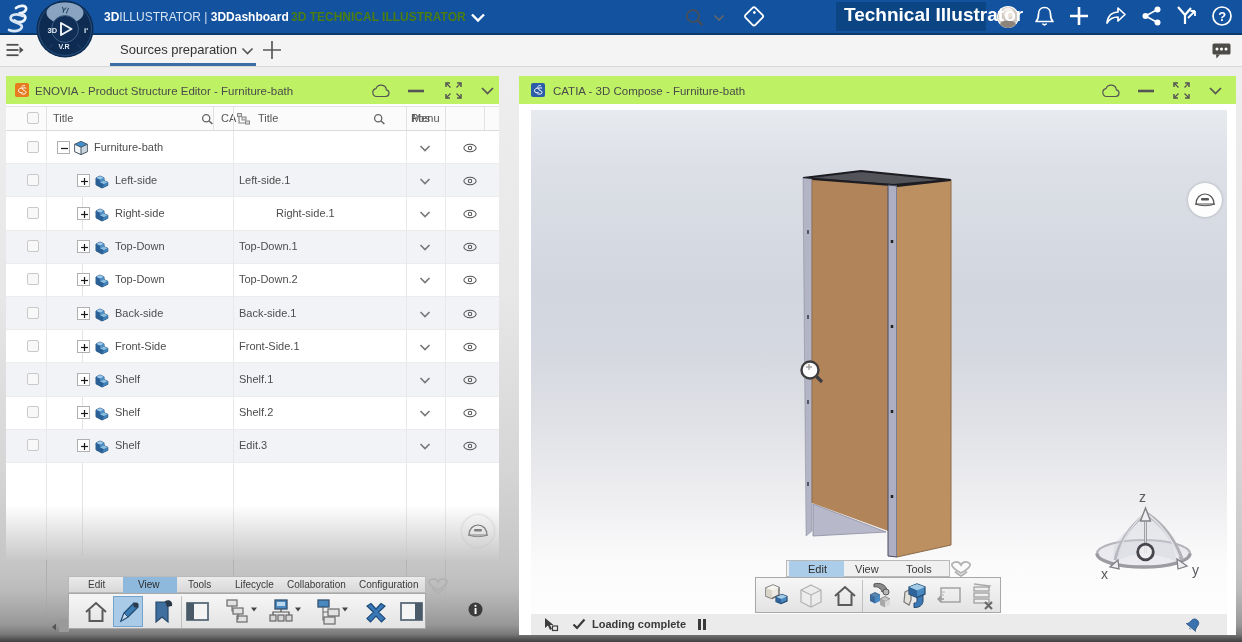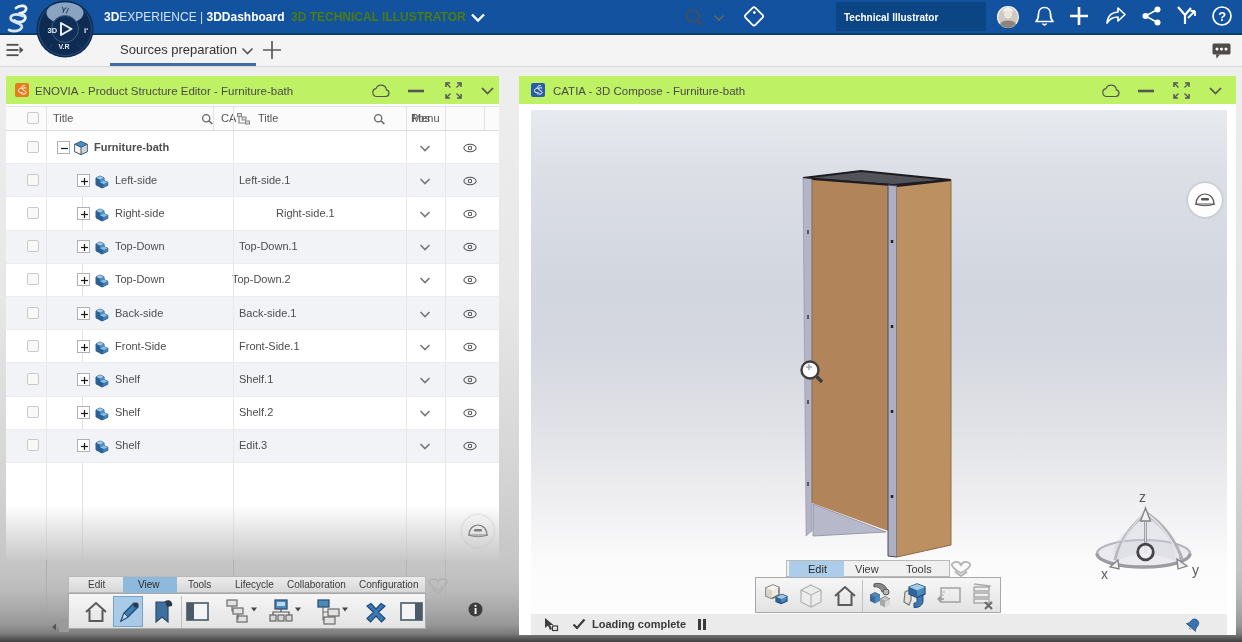--- a/index.html
+++ b/index.html
@@ -5,21 +5,21 @@
 * { margin:0; padding:0; box-sizing:border-box; }
 html,body { width:1242px; height:642px; overflow:hidden; font-family:"Liberation Sans", sans-serif; }
 #app { position:relative; width:1242px; height:642px; background:#ececec; }
 .abs { position:absolute; }
 
 
 #topbar { left:0; top:0; width:1242px; height:33px; background:#12529f; }
 #searchbox { left:517px; top:6px; width:216px; height:24px; background:#fff; border-radius:3px; }
 #searchbox .ph { position:absolute; left:10px; top:6px; color:#a0a6ac; font-size:11.5px; }
 #ti-high { left:836px; top:2px; width:150px; height:29px; background:#0c4584; }
-#ti-text { left:844px; top:12px; color:#fff; font-size:10px; font-weight:bold; }
+#ti-text { left:844px; top:4px; color:#fff; font-size:19px; font-weight:bold; }
 
 
 #tabbar { left:0; top:33px; width:1242px; height:34px; background:#f4f4f4; border-bottom:1px solid #d8d8d8; }
 #tabtitle { left:120px; top:42px; font-size:13px; color:#333; }
 #tabline { left:110px; top:63px; width:146px; height:3px; background:#3c6ea5; }
 
 
 #content { left:0; top:67px; width:1242px; height:575px;
   background:linear-gradient(to bottom,#eeeeee 0%,#e7e7e7 40%,#d5d5d5 70%,#cdcdcd 79%,#c4c4c4 87.5%,#bbbbbb 91%,#a8a8a8 94.4%,#979797 97%,#7a7a7a 98.6%,#3f3f3f 100%); }
 
@@ -68,21 +68,21 @@
     <circle cx="29" cy="29" r="26.5" fill="none" stroke="#27507f" stroke-width="1"></circle>
     <ellipse cx="29" cy="13" rx="18.5" ry="10.5" fill="#90aac6" opacity="0.95"></ellipse>
     <path d="M17 44 L13 48 M41 44 L45 48" stroke="#27497473" stroke-width="1.3"></path>
     <circle cx="29" cy="29" r="13.5" fill="#112f56" stroke="#3c6186" stroke-width="1"></circle>
     <path d="M25 23 L35.5 29 L25 35 Z" fill="none" stroke="#f0f4f8" stroke-width="1.9" stroke-linejoin="round"></path>
     <text x="11.5" y="32.5" font-size="7.5" font-weight="bold" fill="#e4ecf4" font-family="Liberation Sans">3D</text>
     <text x="22.5" y="49" font-size="7" font-weight="bold" fill="#e4ecf4" font-family="Liberation Sans">V.R</text>
     <text x="25" y="13" font-size="8" font-weight="bold" fill="#24415f" font-family="Liberation Sans" transform="rotate(12 29 10)">Y/</text>
     <text x="48" y="33" font-size="8" font-weight="bold" fill="#e4ecf4" font-family="Liberation Sans">iʹ</text>
   </svg>
-  <div class="abs brand" style="left:104px;top:10px;color:#fff;font-size:12px;"><b>3D</b><span style="color:#d6e4f2">EXPERIENCE</span> <span style="opacity:.8">|</span> <b>3DDashboard</b></div>
+  <div class="abs brand" style="left:104px;top:10px;color:#fff;font-size:12px;"><b>3D</b><span style="color:#d6e4f2">ILLUSTRATOR</span> <span style="opacity:.8">|</span> <b>3DDashboard</b></div>
   <div class="abs" style="left:291px;top:10px;color:#4d7c0f;font-size:12px;letter-spacing:0;font-weight:bold;">3D TECHNICAL ILLUSTRATOR</div>
   <svg class="abs" style="left:470px;top:12px;" width="16" height="12" viewBox="0 0 16 12">
       <path d="M2 2.5 L8 8.5 L14 2.5" fill="none" stroke="#fff" stroke-width="2.4"></path>
     </svg>
 
   <svg class="abs" style="left:685px;top:8px;z-index:3;" width="20" height="20" viewBox="0 0 20 20">
       <circle cx="8" cy="8" r="6" fill="none" stroke="#4e4e4e" stroke-width="1.6"></circle>
       <line x1="12.5" y1="12.5" x2="17.5" y2="17" stroke="#4e4e4e" stroke-width="2"></line>
     </svg>
   <svg class="abs" style="left:713px;top:14px;z-index:3;" width="12" height="8" viewBox="0 0 12 8">
@@ -214,21 +214,21 @@
                 <line x1="3" y1="6.5" x2="10" y2="6.5" stroke="#1a1a1a" stroke-width="1.2"></line>
               </svg>
             </span>
             <svg class="lbl" style="left:68px;margin-top:-7px;" width="14" height="14" viewBox="0 0 14 14">
               <path d="M7 0.5 L13.2 3.4 L13.2 10.6 L7 13.5 L0.8 10.6 L0.8 3.4 Z" fill="#e8eef4" stroke="#3a4754" stroke-width="1.1"></path>
               <path d="M7 0.8 L12.8 3.5 L7 6.2 L1.2 3.5 Z" fill="#3f8fd0"></path>
               <path d="M7 6.2 L12.8 3.5 L12.8 10.4 L7 13.1 Z" fill="#c8d4de"></path>
               <path d="M7 6.2 L1.2 3.5 L1.2 10.4 L7 13.1 Z" fill="#f2f6f9"></path>
               <path d="M7 6.2 V13.1 M1.2 3.5 L7 6.2 L12.8 3.5" fill="none" stroke="#3a4754" stroke-width="0.9"></path>
             </svg>
-            <span class="lbl" style="left:88px;font-weight:bold;">Furniture-bath</span>
+            <span class="lbl" style="left:88px;">Furniture-bath</span>
             <svg class="chev" width="16" height="16" viewBox="0 0 16 16">
               <path d="M3.5 6 L8 10.5 L12.5 6" fill="none" stroke="#777" stroke-width="1.6"></path>
             </svg>
             <svg class="eye" width="17" height="16" viewBox="0 0 17 16">
               <ellipse cx="8.5" cy="8" rx="6.5" ry="4" fill="none" stroke="#555" stroke-width="1.1"></ellipse>
               <circle cx="8.5" cy="8" r="1.8" fill="none" stroke="#555" stroke-width="1.1"></circle>
             </svg>
             <span class="vline" style="left:40px;background:#e8e8e8;"></span>
             <span class="vline" style="left:227px;background:#e8e8e8;"></span>
             <span class="vline" style="left:400px;background:#e8e8e8;"></span>
@@ -338,21 +338,21 @@
             </span>
             <svg class="lbl" style="left:88px;margin-top:-8px;" width="15" height="16" viewBox="0 0 15 16">
               <path d="M2 5 L6 3 L10 4.8 L10 7.6 L13.8 9.3 L13.8 12.3 L8 15 L2 11.8 Z" fill="#3c7cb4" stroke="#1c4a74" stroke-width="0.9" stroke-linejoin="round"></path>
               <path d="M2 5 L6 3 L10 4.8 L6 6.8 Z" fill="#9cc8ea"></path>
               <path d="M6 6.8 L10 4.8 L10 7.6 L6 9.6 Z" fill="#4e8ec4"></path>
               <path d="M6 9.6 L10 7.6 L13.8 9.3 L9.8 11.3 Z" fill="#8abede"></path>
               <path d="M9.8 11.3 L13.8 9.3 L13.8 12.3 L8 15 Z" fill="#4080b8"></path>
               <path d="M2 5 L6 6.8 L6 9.6 L9.8 11.3 L8 15 L8 14.8 L2 11.8 Z" fill="#2a6096"></path>
             </svg>
             <span class="lbl" style="left:109px;">Top-Down</span>
-            <span class="lbl" style="left:226px;">Top-Down.2</span>
+            <span class="lbl" style="left:233px;">Top-Down.2</span>
             <svg class="chev" width="16" height="16" viewBox="0 0 16 16">
               <path d="M3.5 6 L8 10.5 L12.5 6" fill="none" stroke="#777" stroke-width="1.6"></path>
             </svg>
             <svg class="eye" width="17" height="16" viewBox="0 0 17 16">
               <ellipse cx="8.5" cy="8" rx="6.5" ry="4" fill="none" stroke="#555" stroke-width="1.1"></ellipse>
               <circle cx="8.5" cy="8" r="1.8" fill="none" stroke="#555" stroke-width="1.1"></circle>
             </svg>
             <span class="vline" style="left:40px;background:#e8e8e8;"></span>
             <span class="vline" style="left:227px;background:#e8e8e8;"></span>
             <span class="vline" style="left:400px;background:#e8e8e8;"></span>

